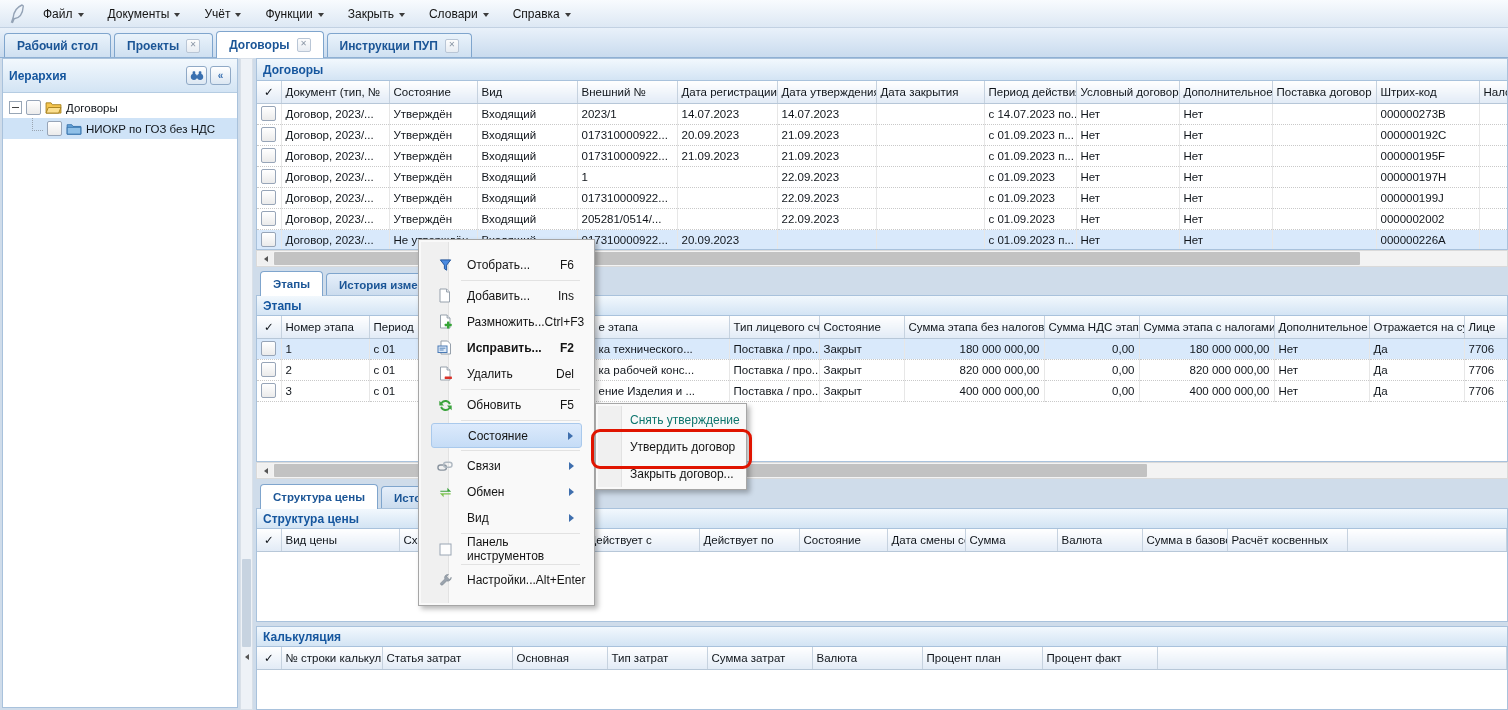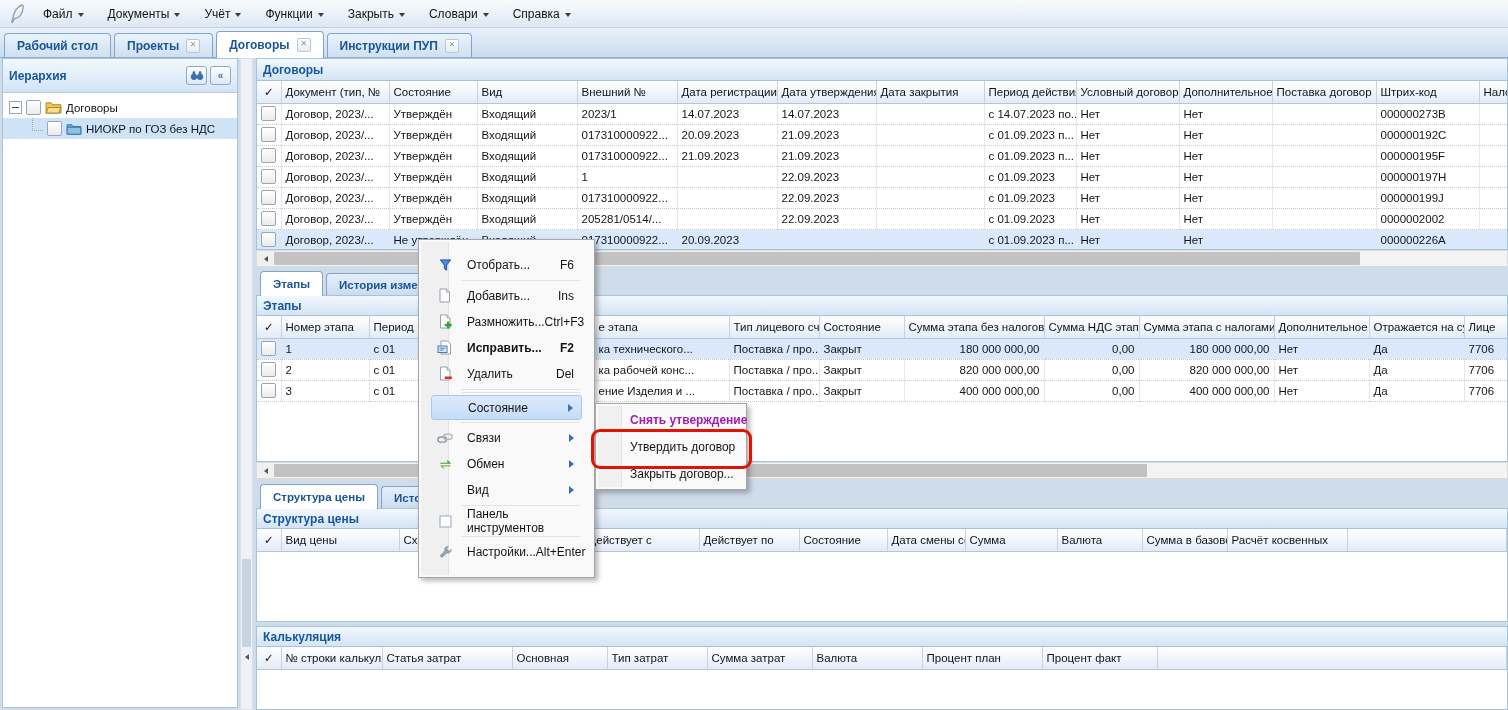--- a/index.html
+++ b/index.html
@@ -64,21 +64,21 @@
   .mi .sc{margin-left:auto;}
   .mi.bold{font-weight:bold;}
   .mi.hl{background:linear-gradient(#dceafc,#c5dcf6);border:1px solid #a9c9ec;border-radius:3px;height:25px;}
   .arr{margin-left:auto;width:0;height:0;border-top:4px solid transparent;border-bottom:4px solid transparent;border-left:5px solid #3f6fae;}
   .msep{height:1px;background:#e2e2e2;margin:2px 2px 2px 30px;}
   
   #smenu{left:595px;top:403px;width:152px;background:#f9f9f9;border:1px solid #a6a6a6;
     box-shadow:3px 3px 5px rgba(0,0,0,.28);padding:2px;z-index:55;box-sizing:border-box;}
   #smenu::before{content:"";position:absolute;left:2px;top:2px;bottom:2px;width:23px;background:#f0f0f0;border-right:1px solid #e2e2e2;}
   .smi{position:relative;height:27px;display:flex;align-items:center;font-size:12px;color:#141414;padding-left:32px;box-sizing:border-box;white-space:nowrap;}
-  .smi.disabled{color:#a21caf;font-weight:bold;}
+  .smi.disabled{color:#0f766e;}
   #red-annot{left:591px;top:429px;width:155px;height:34px;border:3px solid #e01400;border-radius:9px;z-index:60;pointer-events:none;}
 </style>
 </head>
 <body>
 
 <div class="abs" id="menubar">
   <span id="logo">
       <svg width="16" height="20" viewBox="0 0 16 20">
         <path d="M13 1C8.2 3 4.8 8 4.2 13.5L2.6 18l1 .4 1.6-3.6C10.4 14.2 13.8 9.5 14.3 2z" fill="none" stroke="#94a3b6" stroke-width="1.4"></path>
       </svg>
@@ -601,20 +601,30 @@
         <svg width="15" height="16" viewBox="0 0 14 16">
           <path d="M2 1h6.6L11.5 4V14H2z" fill="#fff" stroke="#97a1ac"></path>
           <path d="M8.6 1v3h2.9" fill="#eef1f4" stroke="#97a1ac"></path>
           <rect x="6.2" y="10.4" width="7.2" height="2.6" rx=".5" fill="#d9332a"></rect>
         </svg>
       </span>
       <span>Удалить</span>
       <span class="sc">Del</span>
     </div>
     <div class="msep"></div>
+    <div class="mi">
+      <span class="ic">
+        <svg width="15" height="15" viewBox="0 0 16 16">
+          <path d="M13.6 6.2A6 6 0 0 0 3.1 4.6L1.4 2.9v5h5L4.5 6A4.2 4.2 0 0 1 11.8 7z" fill="#3ba33d"></path>
+          <path d="M2.4 9.8a6 6 0 0 0 10.5 1.6l1.7 1.7v-5h-5l1.9 1.9A4.2 4.2 0 0 1 4.2 9z" fill="#3ba33d"></path>
+        </svg>
+      </span>
+      <span>Обновить</span>
+      <span class="sc">F5</span>
+    </div>
     <div class="msep"></div>
     <div class="mi hl">
       <span>Состояние</span>
       <span class="arr"></span>
     </div>
     <div class="msep"></div>
     <div class="mi">
       <span class="ic">
         <svg width="16" height="14" viewBox="0 0 17 13">
           <rect x="1" y="5.5" width="9" height="5.4" rx="2.7" fill="none" stroke="#8a949f" stroke-width="1.5"></rect>

